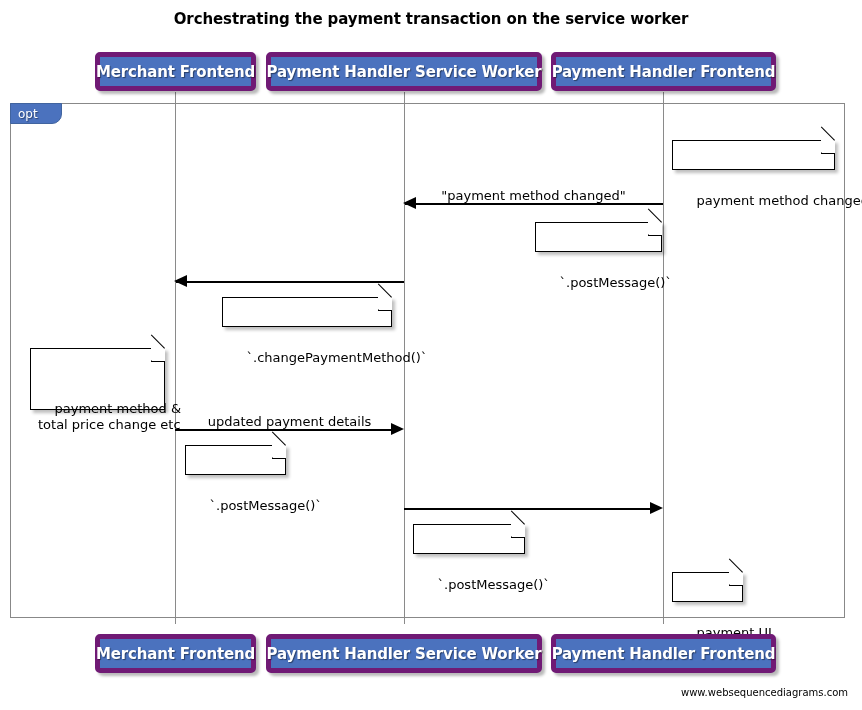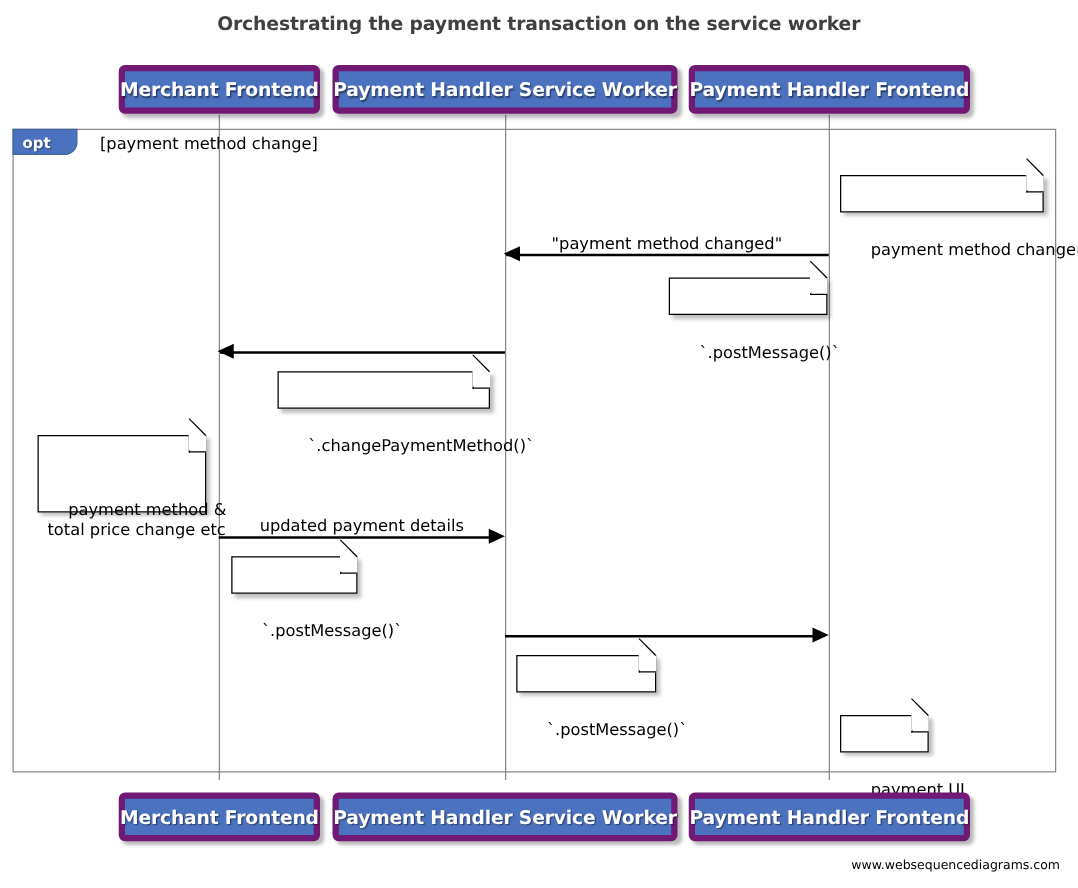--- a/index.html
+++ b/index.html
@@ -21,21 +21,21 @@
 
   
   .diagram-title {
     position: absolute;
     left: 0;
     top: 10px;
     width: 862px;
     text-align: center;
     font-size: 15px;
     font-weight: bold;
-    color: #404040;
+    color: #000000;
     letter-spacing: -0.1px;
     white-space: nowrap;
   }
 
   
   .actor-box {
     position: absolute;
     box-sizing: border-box;
     background: #4B72BE;
     border: 5px solid #701a75;
@@ -66,21 +66,21 @@
     border: 1px solid #888888;
     background: transparent;
   }
   .frame-tab {
     position: absolute;
     box-sizing: border-box;
     background: #4B72BE;
     border: 1px solid #41649f;
     color: #ffffff;
     font-size: 12px;
-    font-weight: bold;
+    font-weight: normal;
     display: flex;
     align-items: center;
     padding-left: 7px;
     border-bottom-right-radius: 10px;
     text-shadow: 1px 1px 1px rgba(0,0,0,0.4);
   }
   .frame-guard {
     position: absolute;
     font-size: 13px;
     color: #000000;
@@ -187,21 +187,20 @@
     <span>Payment Handler Service Worker</span>
   </div>
   <div class="actor-box" style="left:551px; top:52px; width:225px; height:39px;">
     <span>Payment Handler Frontend</span>
   </div>
 
   <div class="frame" style="left:10px; top:103px; width:835px; height:515px;"></div>
   <div class="frame-tab" style="left:10px; top:103px; width:52px; height:21px;">
     <span>opt</span>
   </div>
-  <div class="frame-guard" style="left:80px; top:108px;">[payment method change]</div>
 
   <div class="note" style="left:672px; top:140px; width:163px; height:30px;">
     <span class="dogear"></span>
     <span class="dogear-line"></span>
     <span>payment method changed</span>
   </div>
 
   <div class="msg-label" style="left:404px; top:188px; width:259px;">"payment method changed"</div>
   <div class="msg-line" style="left:405px; top:203px; width:258px;"></div>
   <div class="arrow-head left" style="left:403px; top:197px;"></div>

